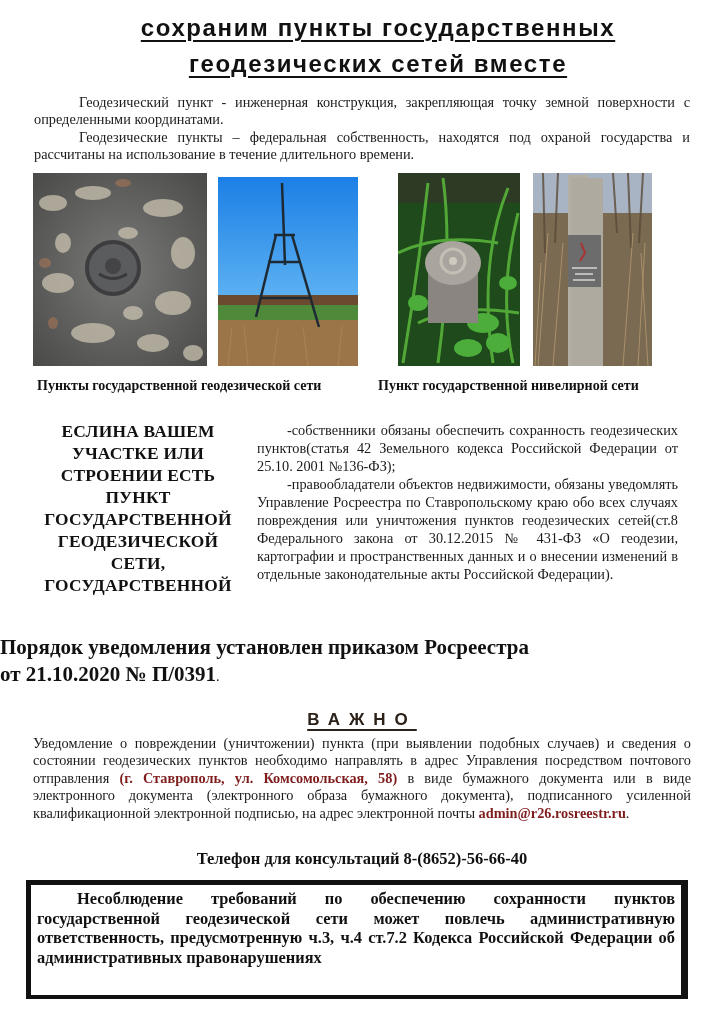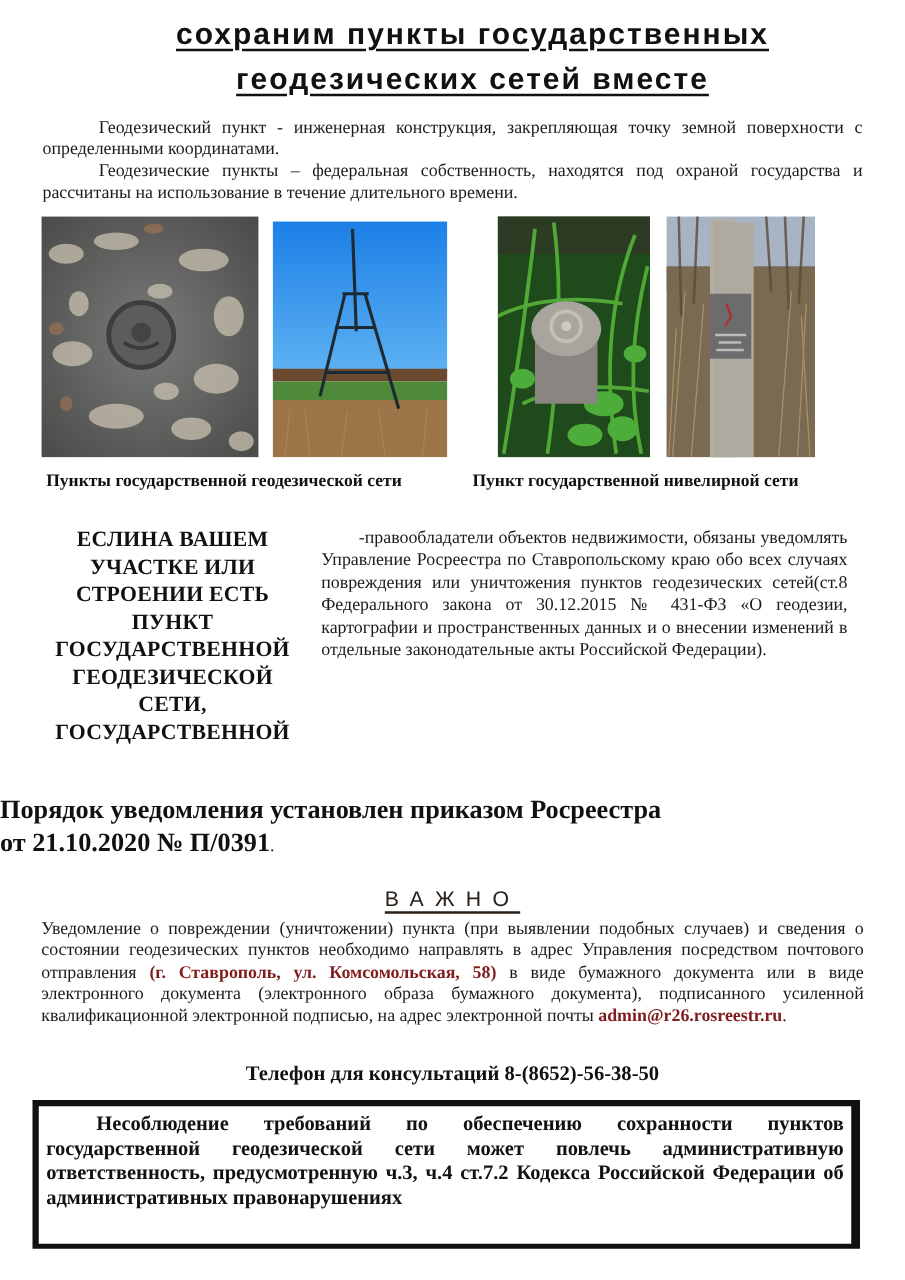--- a/index.html
+++ b/index.html
@@ -47,21 +47,21 @@
     .right-text p { margin: 0; text-indent: 30px; }
 
     .order {
       position: absolute; left: 0; width: 724px; top: 634px;
       text-align: left; font-weight: bold; font-size: 21px; line-height: 27px;
     }
     .order .dot { font-weight: normal; font-size: 14px; }
 
     .important {
       position: absolute; left: 0; width: 724px; top: 710px; text-align: center;
-      font-family: "Liberation Sans", sans-serif; font-weight: normal; font-size: 17px;
+      font-family: "Liberation Sans", sans-serif; font-weight: bold; font-size: 17px;
       letter-spacing: 9px; color: #2b2118;
     }
     .important span { text-decoration: underline; text-decoration-thickness: 2px; text-underline-offset: 4px; }
 
     .notice {
       position: absolute; left: 33px; top: 735px; width: 658px;
       font-size: 14.3px; line-height: 17.4px; text-align: justify; text-align-last: left;
       color: #1a1a1a;
     }
     .notice b { color: #7f1d1d; }
@@ -225,31 +225,32 @@
   <div>УЧАСТКЕ ИЛИ</div>
   <div>СТРОЕНИИ ЕСТЬ</div>
   <div>ПУНКТ</div>
   <div>ГОСУДАРСТВЕННОЙ</div>
   <div>ГЕОДЕЗИЧЕСКОЙ</div>
   <div>СЕТИ,</div>
   <div>ГОСУДАРСТВЕННОЙ</div>
 </div>
 
 <div class="right-text">
+  <p>-собственники обязаны обеспечить сохранность геодезических пунктов(статья 42 Земельного кодекса Российской Федерации от 25.10. 2001 №136-ФЗ);</p>
   <p>-правообладатели объектов недвижимости, обязаны уведомлять Управление Росреестра по Ставропольскому краю обо всех случаях повреждения или уничтожения пунктов геодезических сетей(ст.8 Федерального закона от 30.12.2015 № 431-ФЗ «О геодезии, картографии и пространственных данных и о внесении изменений в отдельные законодательные акты Российской Федерации).</p>
 </div>
 
 <div class="order">
   <div>Порядок уведомления установлен приказом Росреестра</div>
   <div><span>от 21.10.2020 № П/0391</span><span class="dot">.</span></div>
 </div>
 
 <div class="important">
   <span>ВАЖНО</span>
 </div>
 
 <div class="notice"><span>Уведомление о повреждении (уничтожении) пункта (при выявлении подобных случаев) и сведения о состоянии геодезических пунктов необходимо направлять в адрес Управления посредством почтового отправления </span><b>(г. Ставрополь, ул. Комсомольская, 58)</b><span> в виде бумажного документа или в виде электронного документа (электронного образа бумажного документа), подписанного усиленной квалификационной электронной подписью, на адрес электронной почты </span><b>admin@r26.rosreestr.ru</b><span>.</span></div>
 
-<div class="phone">Телефон для консультаций 8-(8652)-56-38-50</div>
+<div class="phone">Телефон для консультаций 8-(8652)-56-66-40</div>
 
 <div class="warn-box">
   <p>Несоблюдение требований по обеспечению сохранности пунктов государственной геодезической сети может повлечь административную ответственность, предусмотренную ч.3, ч.4 ст.7.2 Кодекса Российской Федерации об административных правонарушениях</p>
 </div>
 
 </body></html>

